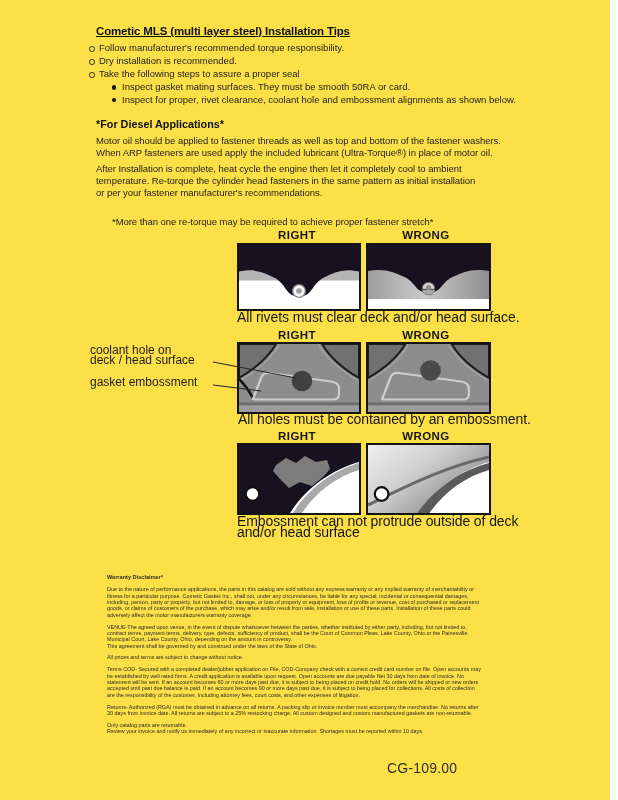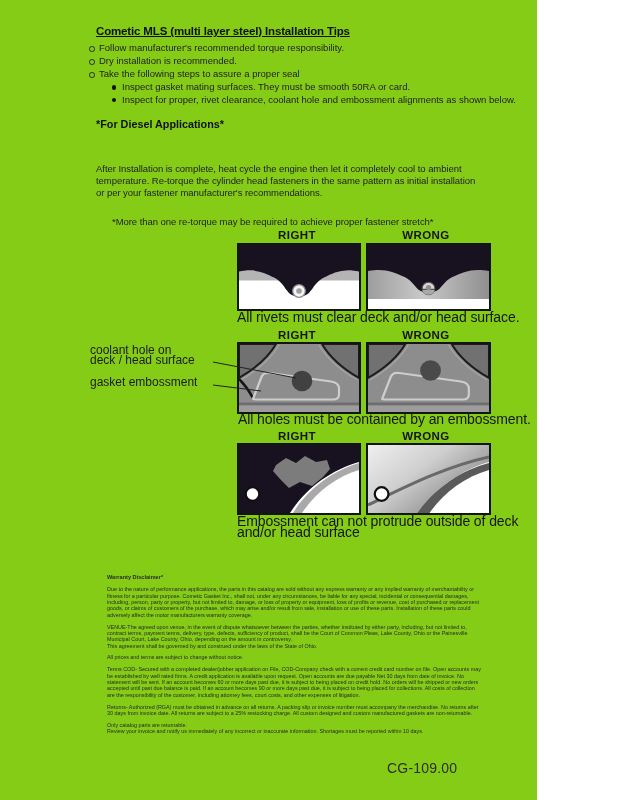--- a/index.html
+++ b/index.html
@@ -1,17 +1,17 @@
 <!DOCTYPE html>
 <html><head>
 <meta charset="utf-8">
 <style>
   html,body { margin:0; padding:0; background:#ffffff; }
   .page {
-    position:relative; width:537px; height:800px; background:#84cc16;
+    position:relative; width:610px; height:800px; background:#fde047;
     font-family:"Liberation Sans", sans-serif; color:#1f1f1f; overflow:hidden;
   }
   .abs { position:absolute; }
 
   .title {
     left:96px; top:25px; font-size:11.5px; font-weight:bold;
     text-decoration:underline; letter-spacing:-0.15px; white-space:nowrap; color:#111;
   }
 
   .bullets { left:89px; top:42px; font-size:9.5px; line-height:12.9px; color:#222; }
@@ -68,20 +68,22 @@
 
   <div class="abs bullets">
     <div class="b-item">Follow manufacturer's recommended torque responsibility.</div>
     <div class="b-item">Dry installation is recommended.</div>
     <div class="b-item">Take the following steps to assure a proper seal</div>
     <div class="b-item sub">Inspect gasket mating surfaces.  They must be smooth 50RA or card.</div>
     <div class="b-item sub">Inspect for proper, rivet clearance, coolant hole and embossment alignments as shown below.</div>
   </div>
 
   <div class="abs diesel-heading">*For Diesel Applications*</div>
+  <div class="abs para para1">Motor oil should be applied to fastener threads as well as top and bottom of the fastener washers.
+When ARP fasteners are used apply the included lubricant (Ultra-Torque®) in place of motor oil.</div>
   <div class="abs para para2">After Installation is complete, heat cycle the engine then let it completely cool to ambient
 temperature. Re-torque the cylinder head fasteners in the same pattern as initial installation
 or per your fastener manufacturer's recommendations.</div>
   <div class="abs para para3">*More than one re-torque may be required to achieve proper fastener stretch*</div>
 
   <div class="abs dlabel dl-r1 dl-left">RIGHT</div>
   <div class="abs dlabel dl-r1 dl-right">WRONG</div>
 
   <div class="abs dbox bx-left bx-r1">
     <svg viewBox="0 0 120 64" preserveAspectRatio="none">

